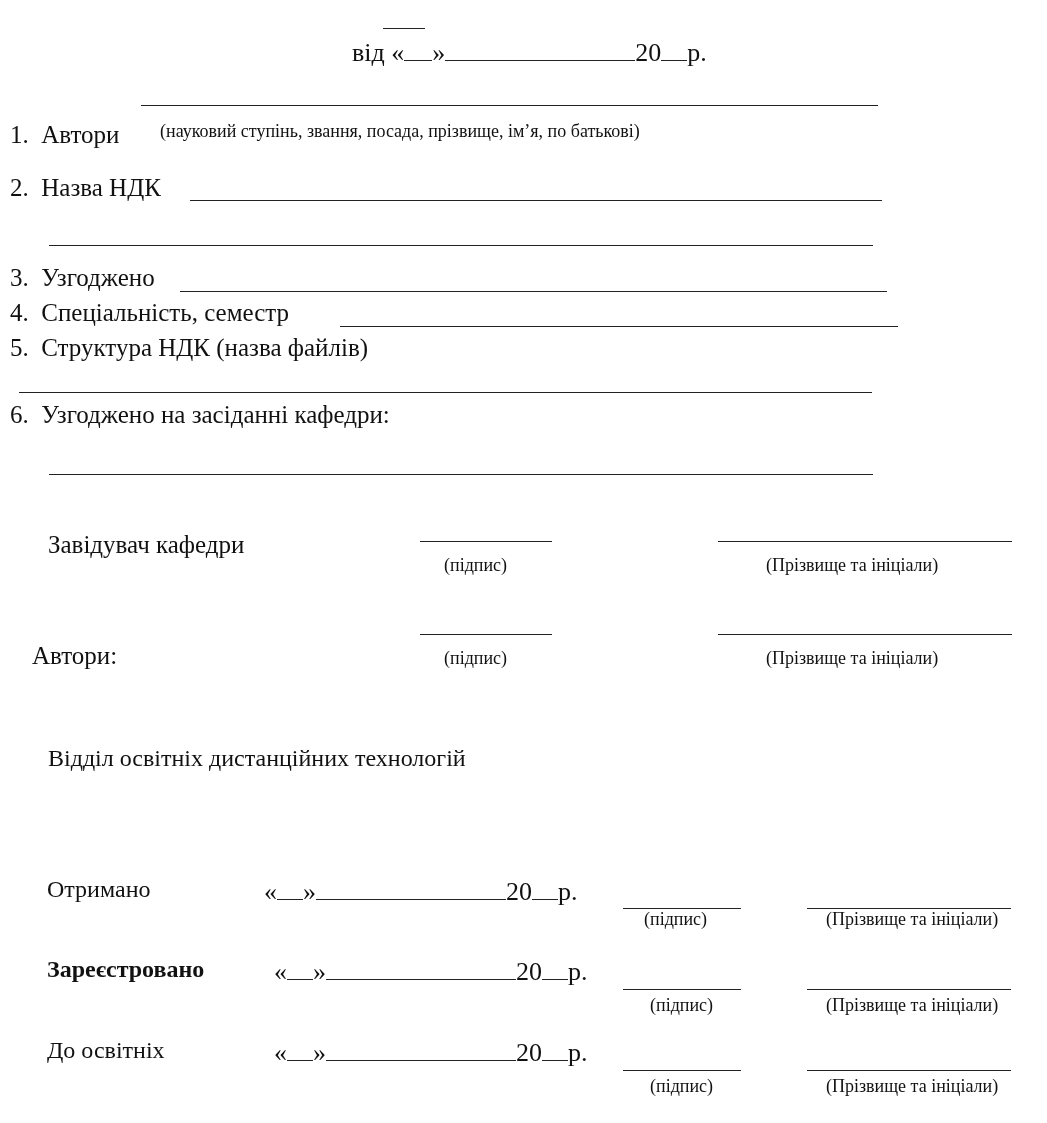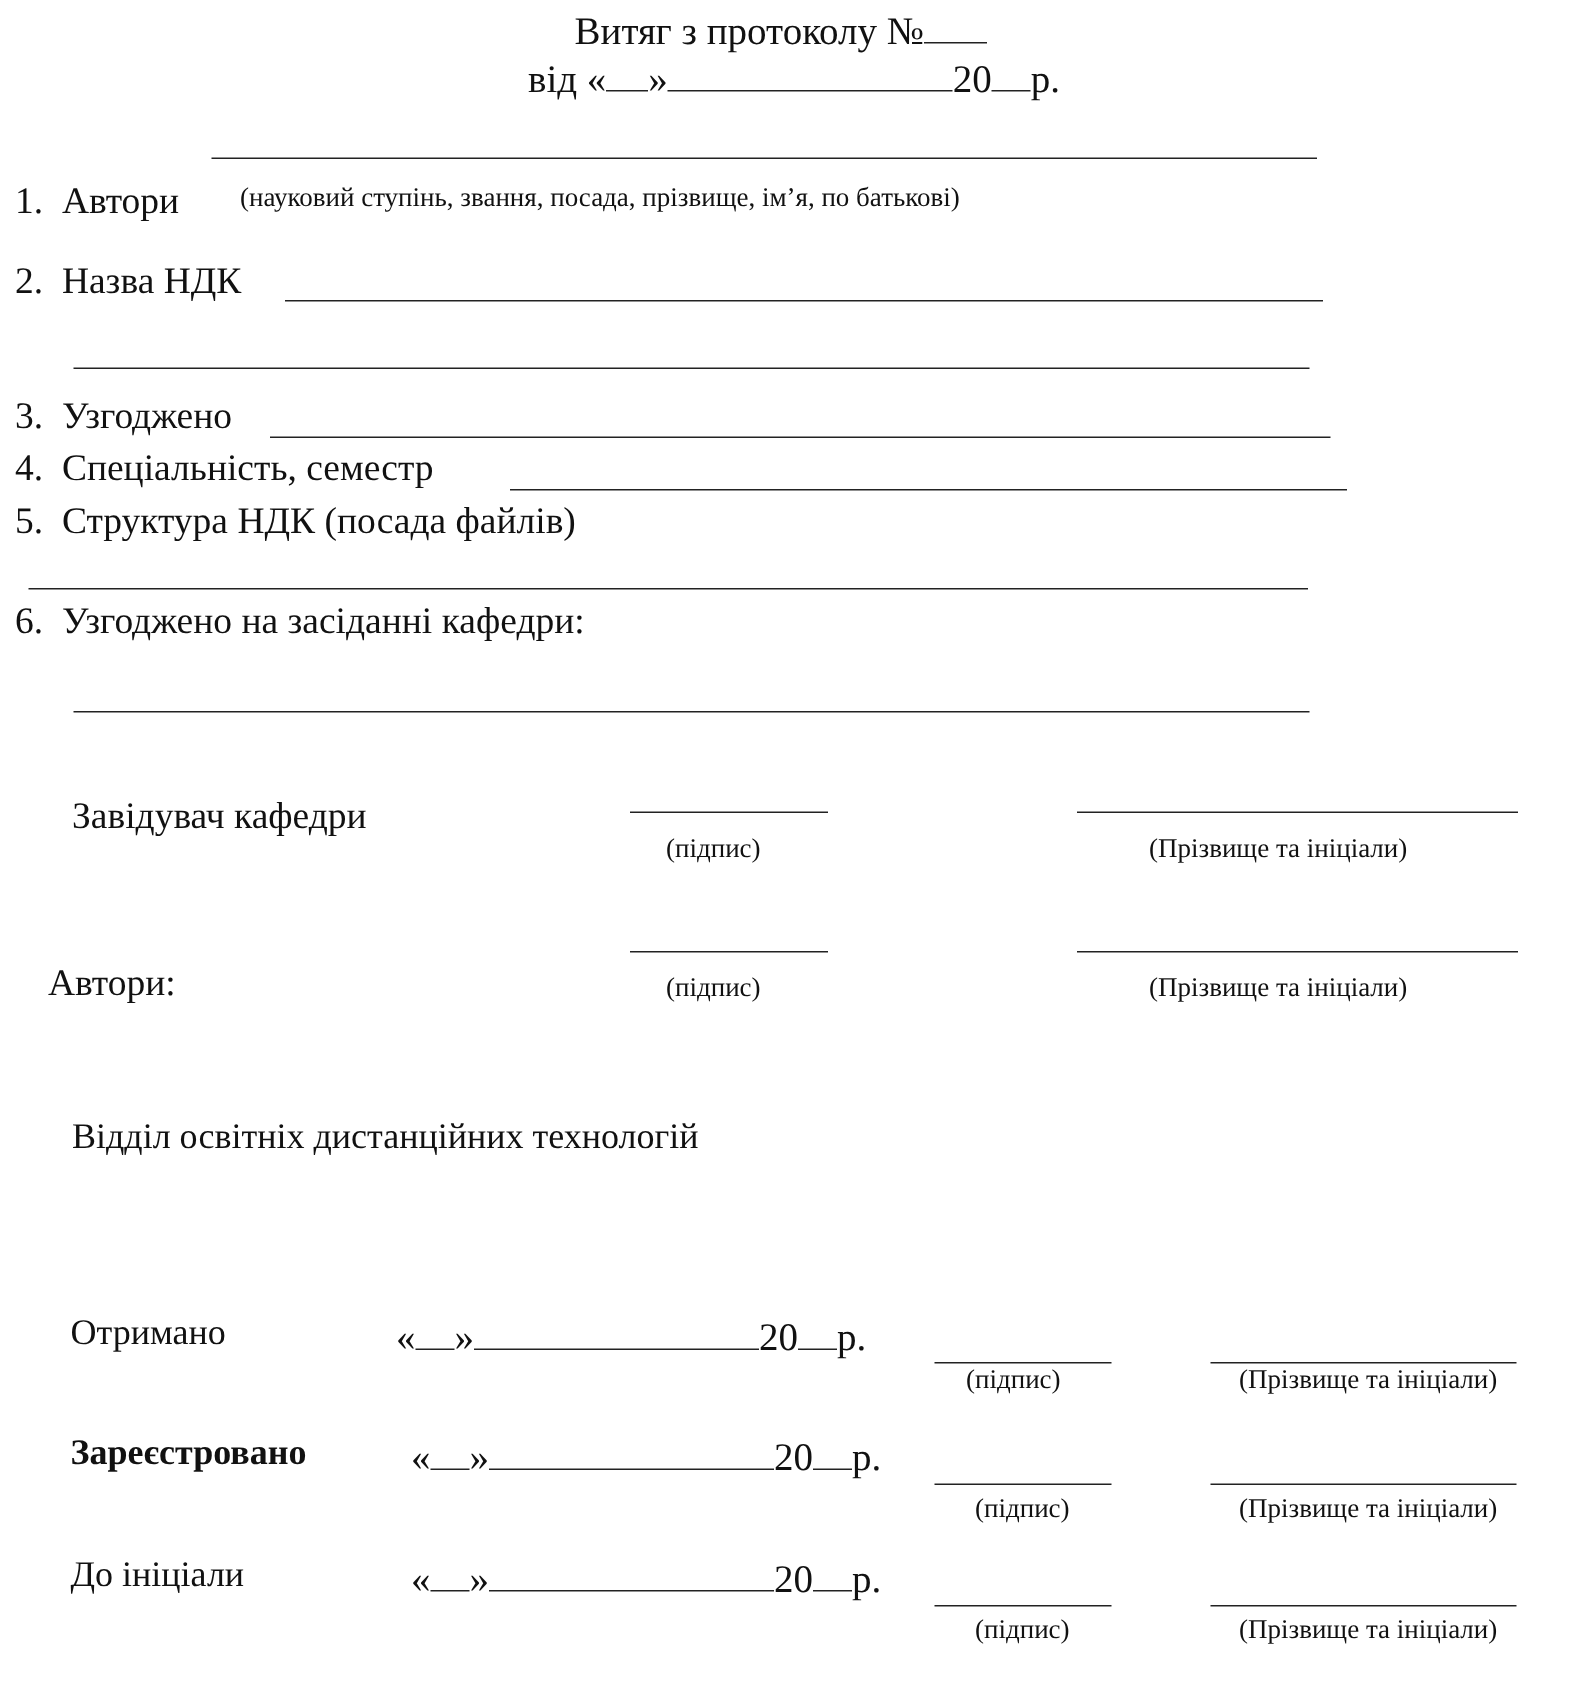--- a/index.html
+++ b/index.html
@@ -10,21 +10,21 @@
   .t25 { font-size: 25px; line-height: 30px; }
   .t24 { font-size: 24px; line-height: 28px; }
   .small { font-size: 18px; line-height: 18px; }
   .hr { position: absolute; height: 0; border-top: 1.6px solid #222; }
   .u { display: inline-block; border-bottom: 1.6px solid #222; height: 1em; vertical-align: baseline; }
 </style>
 </head>
 <body>
 
 <div class="abs t26" style="left:383px;top:2px;">
-  <span>Витяг з протоколу №</span><span class="u" style="width:42px;"></span>
+  <span class="u" style="width:42px;"></span>
 </div>
 <div class="abs t26" style="left:352px;top:34px;">
   <span>від</span>
   <span>«</span><span class="u" style="width:28px;"></span><span>»</span><span class="u" style="width:190px;"></span><span>20</span><span class="u" style="width:26px;"></span><span>р.</span>
 </div>
 
 <div class="abs t25" style="left:10px;top:80px;margin-top:40px;">
   <span>1.</span>&nbsp;&nbsp;<span>Автори</span>
 </div>
 <div class="hr" style="left:141px;top:105px;width:737px;"></div>
@@ -40,21 +40,21 @@
   <span>3.</span>&nbsp;&nbsp;<span>Узгоджено</span>
 </div>
 <div class="hr" style="left:180px;top:291px;width:707px;"></div>
 
 <div class="abs t25" style="left:10px;top:298px;">
   <span>4.</span>&nbsp;&nbsp;<span>Спеціальність, семестр</span>
 </div>
 <div class="hr" style="left:340px;top:326px;width:558px;"></div>
 
 <div class="abs t25" style="left:10px;top:333px;">
-  <span>5.</span>&nbsp;&nbsp;<span>Структура НДК (посада файлів)</span>
+  <span>5.</span>&nbsp;&nbsp;<span>Структура НДК (назва файлів)</span>
 </div>
 <div class="hr" style="left:19px;top:392px;width:853px;"></div>
 
 <div class="abs t25" style="left:10px;top:400px;">
   <span>6.</span>&nbsp;&nbsp;<span>Узгоджено на засіданні кафедри:</span>
 </div>
 <div class="hr" style="left:49px;top:474px;width:824px;"></div>
 
 <div class="abs t25" style="left:48px;top:530px;">Завідувач кафедри</div>
 <div class="hr" style="left:420px;top:541px;width:132px;"></div>
@@ -81,20 +81,20 @@
 
 <div class="abs t24" style="left:47px;top:955px;font-weight:bold;">Зареєстровано</div>
 <div class="abs t26" style="left:274px;top:953px;">
   <span>«</span><span class="u" style="width:26px;"></span><span>»</span><span class="u" style="width:190px;"></span><span>20</span><span class="u" style="width:26px;"></span><span>р.</span>
 </div>
 <div class="hr" style="left:623px;top:989px;width:118px;"></div>
 <div class="abs small" style="left:650px;top:996px;">(підпис)</div>
 <div class="hr" style="left:807px;top:989px;width:204px;"></div>
 <div class="abs small" style="left:826px;top:996px;">(Прізвище та ініціали)</div>
 
-<div class="abs t24" style="left:47px;top:1036px;">До ініціали</div>
+<div class="abs t24" style="left:47px;top:1036px;">До освітніх</div>
 <div class="abs t26" style="left:274px;top:1034px;">
   <span>«</span><span class="u" style="width:26px;"></span><span>»</span><span class="u" style="width:190px;"></span><span>20</span><span class="u" style="width:26px;"></span><span>р.</span>
 </div>
 <div class="hr" style="left:623px;top:1070px;width:118px;"></div>
 <div class="abs small" style="left:650px;top:1077px;">(підпис)</div>
 <div class="hr" style="left:807px;top:1070px;width:204px;"></div>
 <div class="abs small" style="left:826px;top:1077px;">(Прізвище та ініціали)</div>
 
 </body></html>

